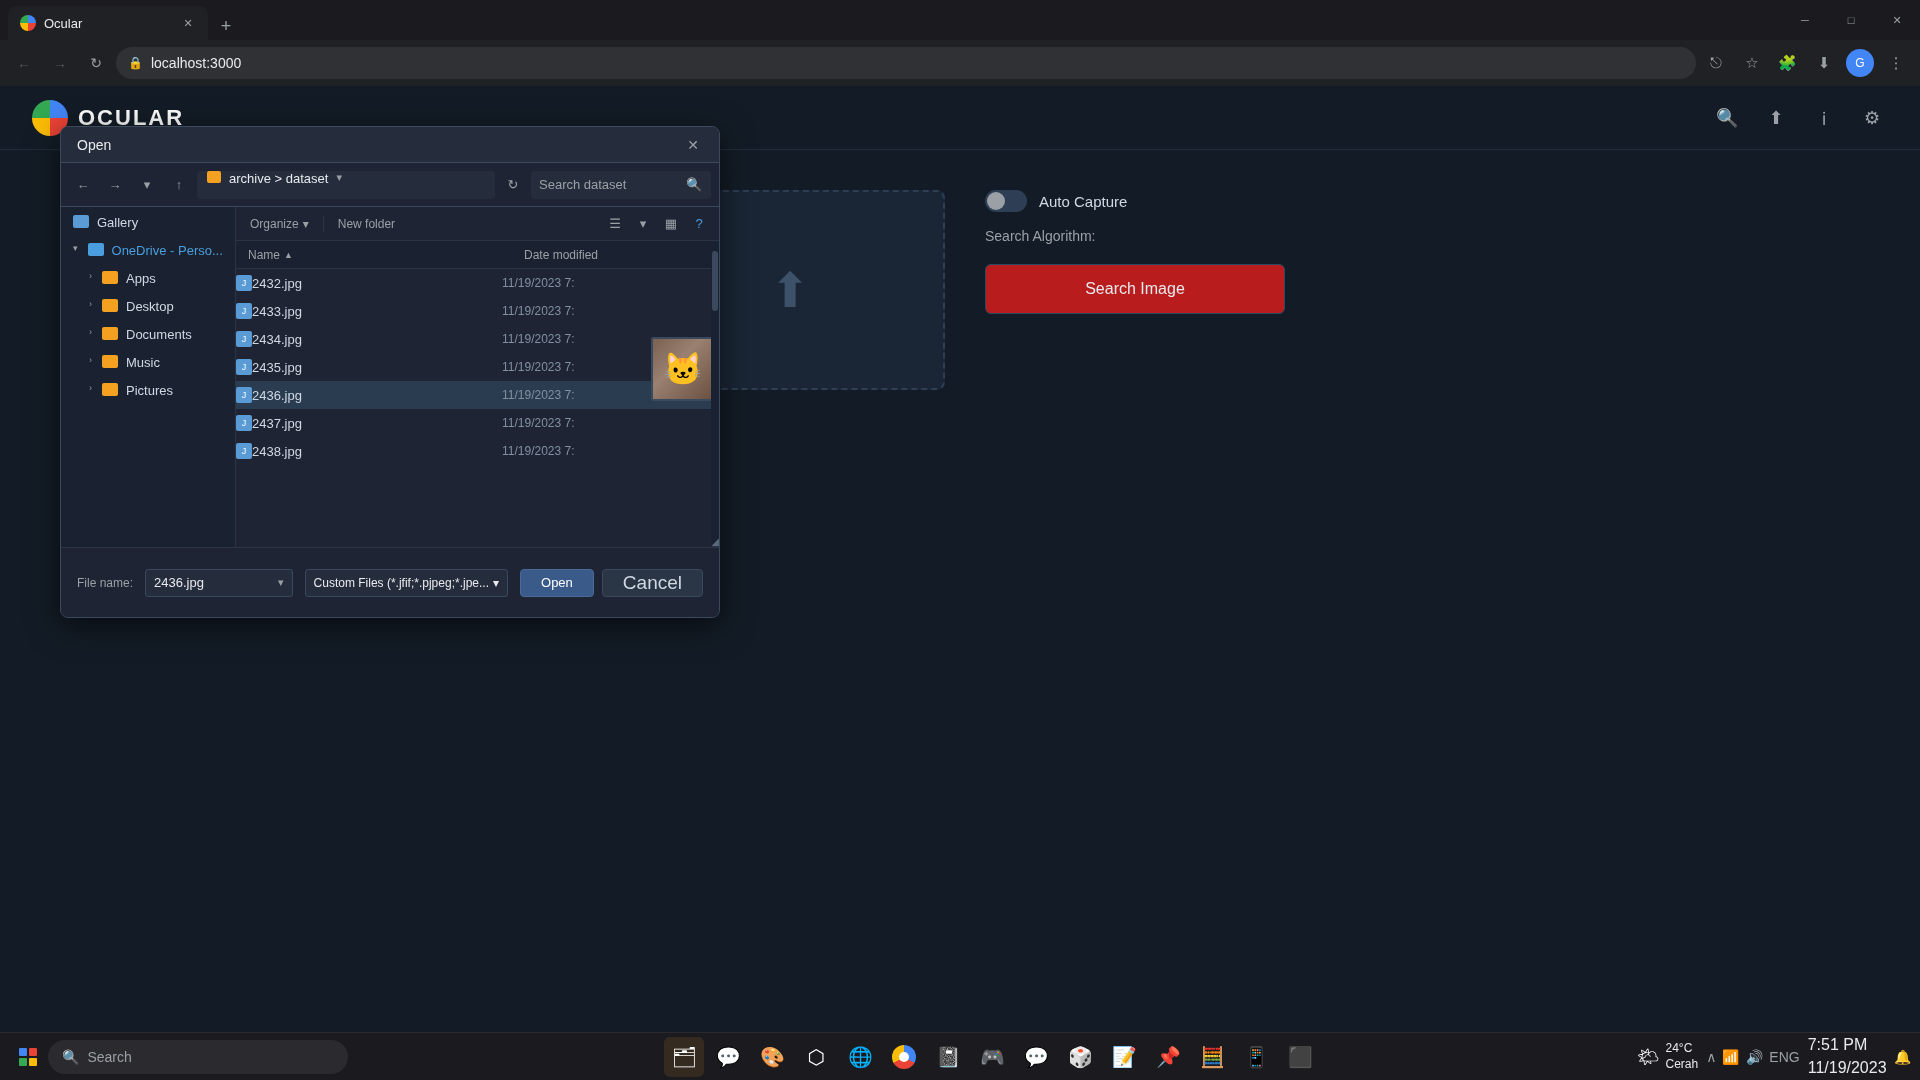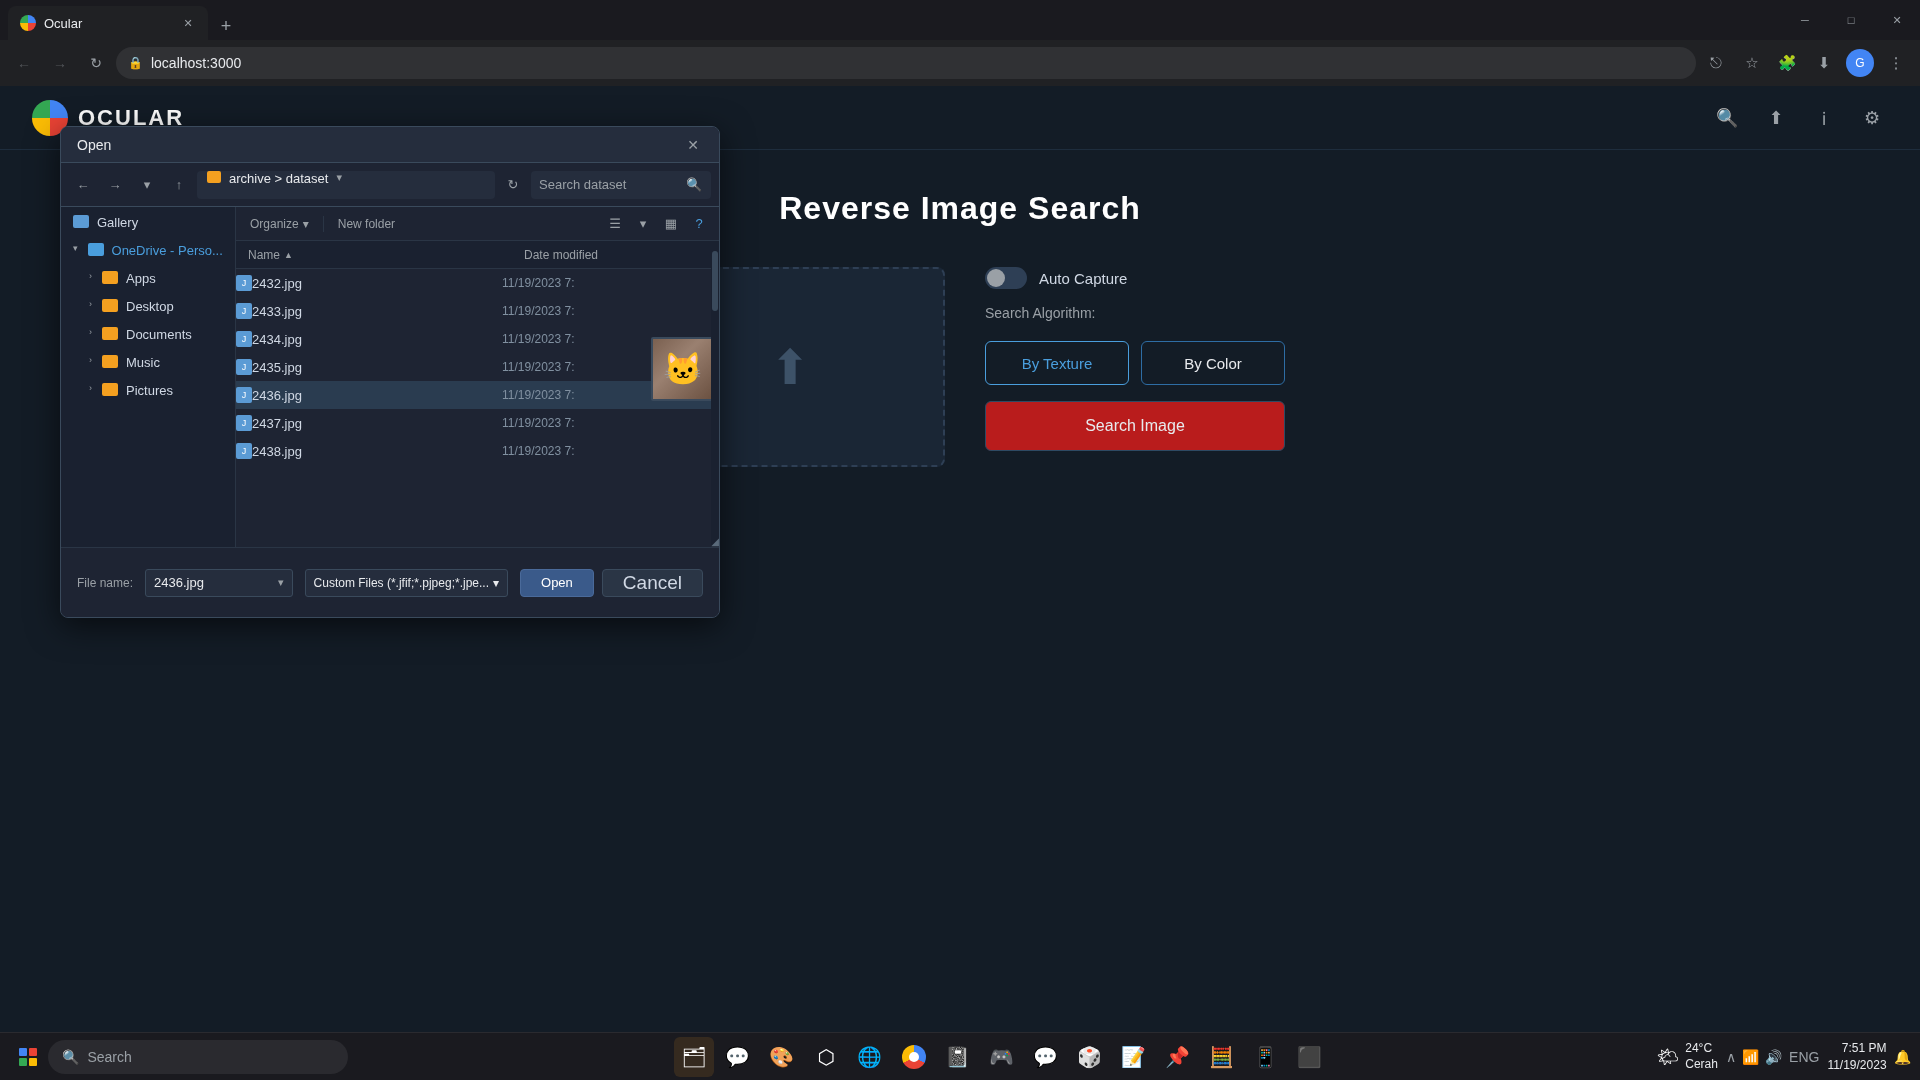--- a/index.html
+++ b/index.html
@@ -317,23 +317,22 @@
       cursor: pointer;
       position: relative;
     }
     .taskbar-right {
       display: flex;
       align-items: center;
       gap: 8px;
       margin-left: auto;
     }
     .taskbar-clock {
-      font-size: 12px;
+      font-size: 16px;
       color: #e8eaed;
-      text-align: right;
       line-height: 1.4;
     }
     .taskbar-icons {
       display: flex; align-items: center; gap: 6px;
     }
     .taskbar-sys-icon {
       font-size: 14px; color: #9aa0a6;
     }
 
     
@@ -685,37 +684,32 @@
   </div>
   <div class="header-right">
     <div class="header-icon">🔍</div>
     <div class="header-icon">⬆</div>
     <div class="header-icon">ℹ</div>
     <div class="header-icon">⚙</div>
   </div>
 </div>
 
 <div class="main-content">
-  <h1 class="page-title">Reverse Image Search</h1>
   <div class="search-area">
     <div class="upload-box">
       <span class="upload-icon">⬆</span>
     </div>
     <div class="right-panel">
       <div class="auto-capture-row">
         <div class="toggle">
           <div class="toggle-knob"></div>
         </div>
         <span class="auto-capture-label">Auto Capture</span>
       </div>
       <div class="search-algorithm-label">Search Algorithm:</div>
-      <div class="algo-buttons">
-        <button class="algo-btn active">By Texture</button>
-        <button class="algo-btn">By Color</button>
-      </div>
       <button class="search-image-btn">Search Image</button>
     </div>
   </div>
 </div>
 
 <div class="dialog-overlay">
   <div class="file-dialog">
     <div class="dialog-titlebar">
       <span class="dialog-title">Open</span>
       <div class="dialog-close">✕</div>

